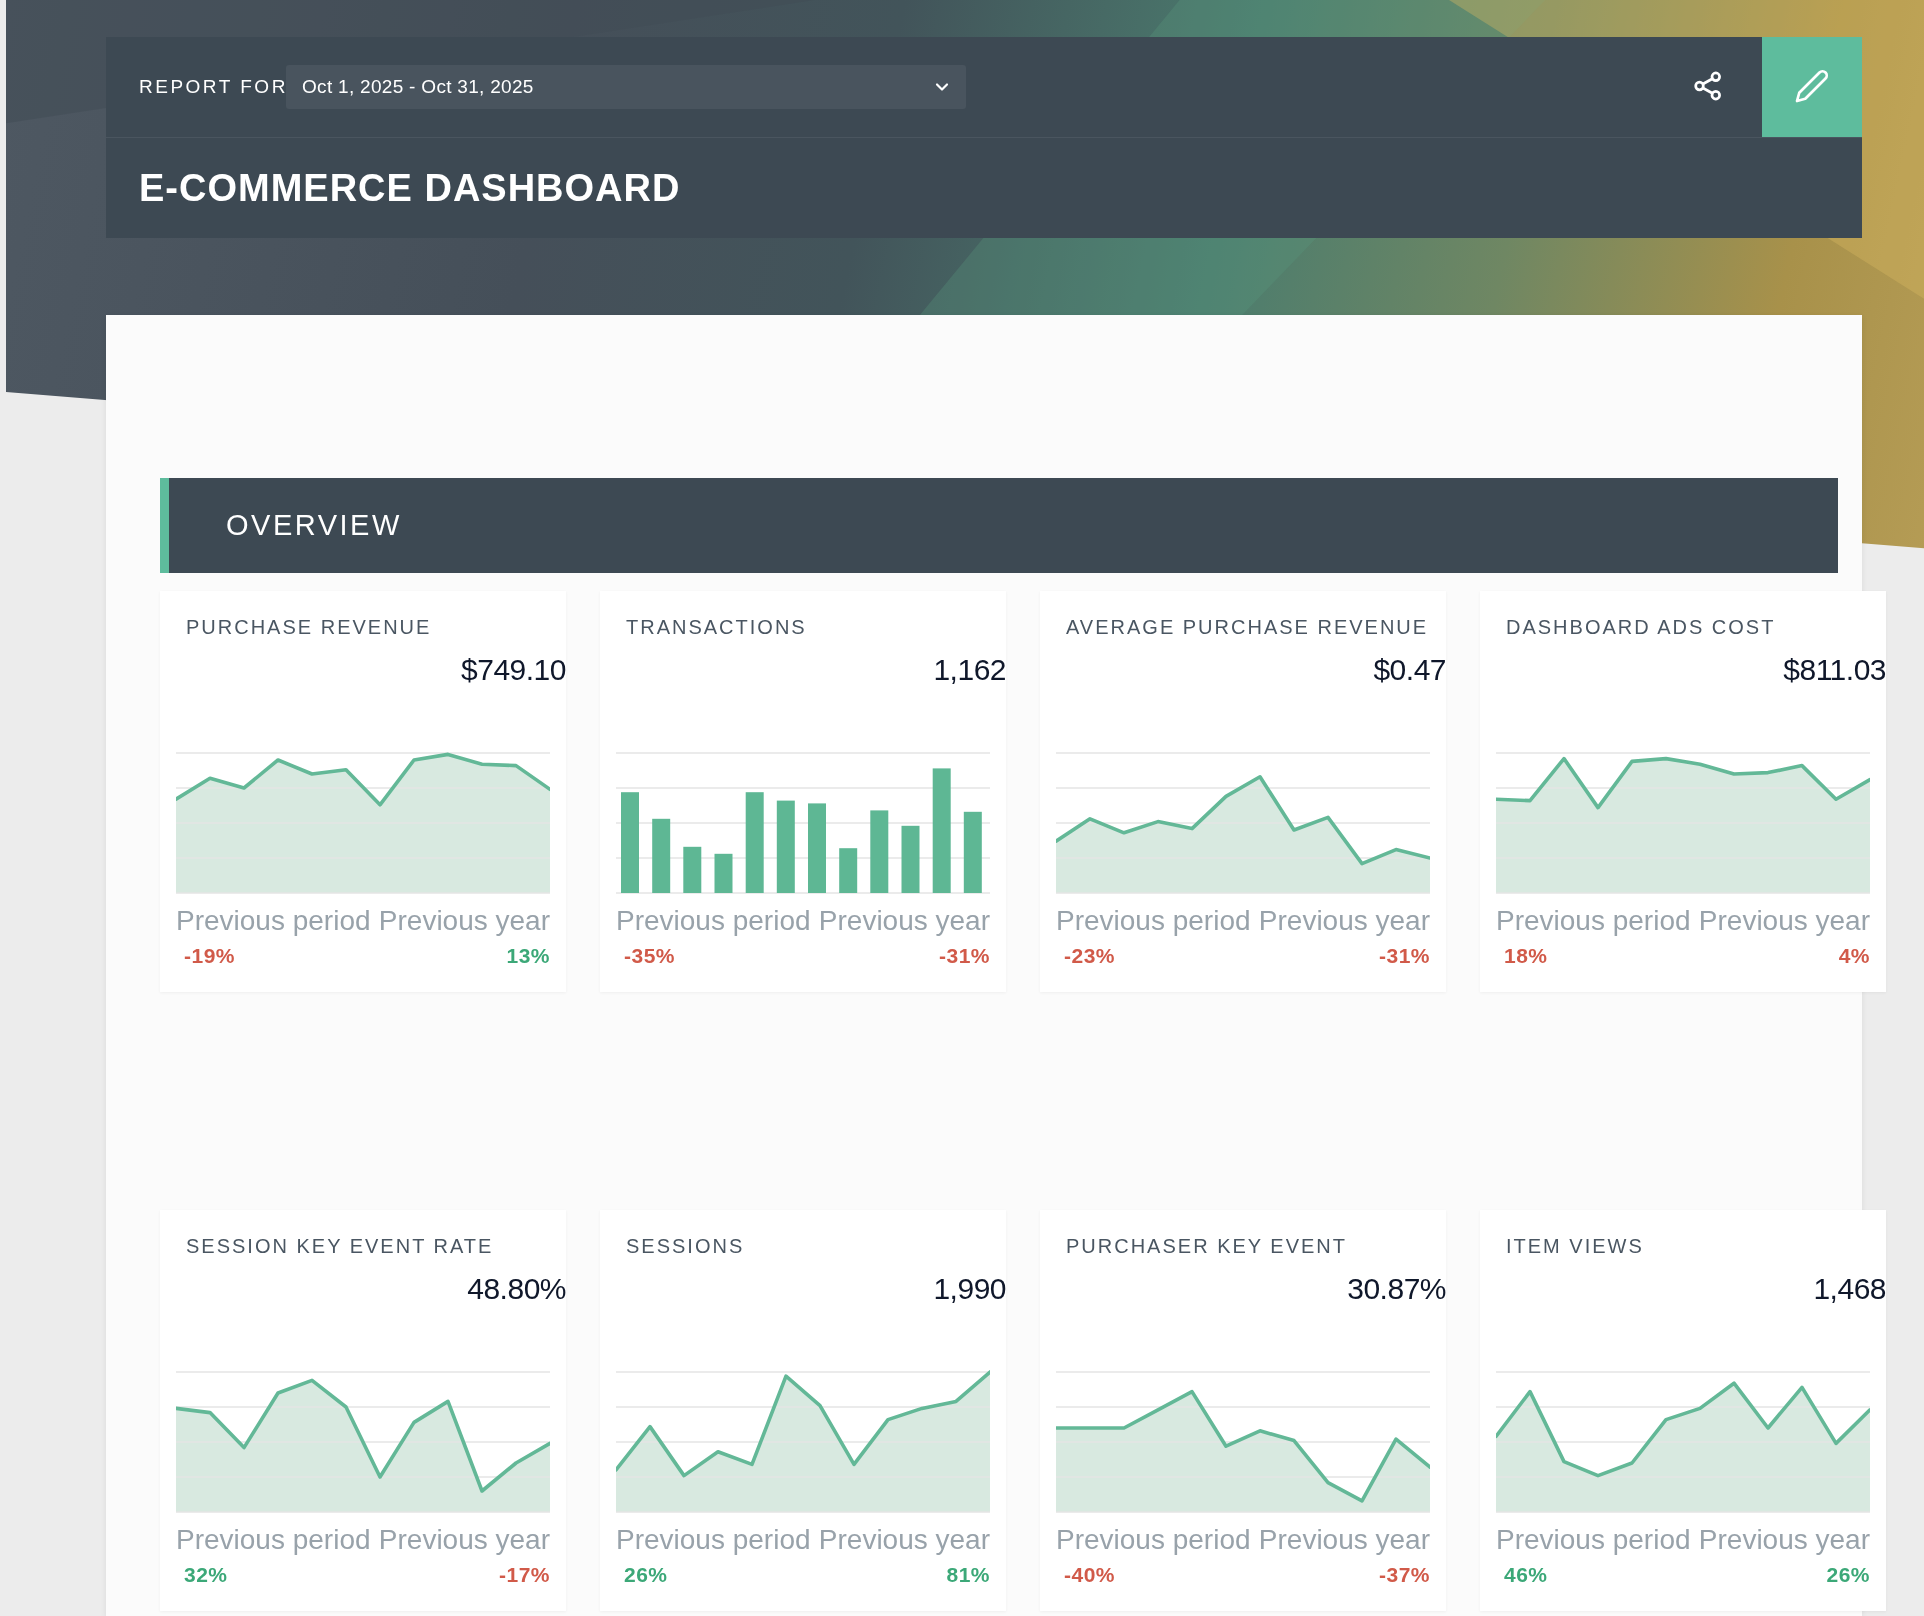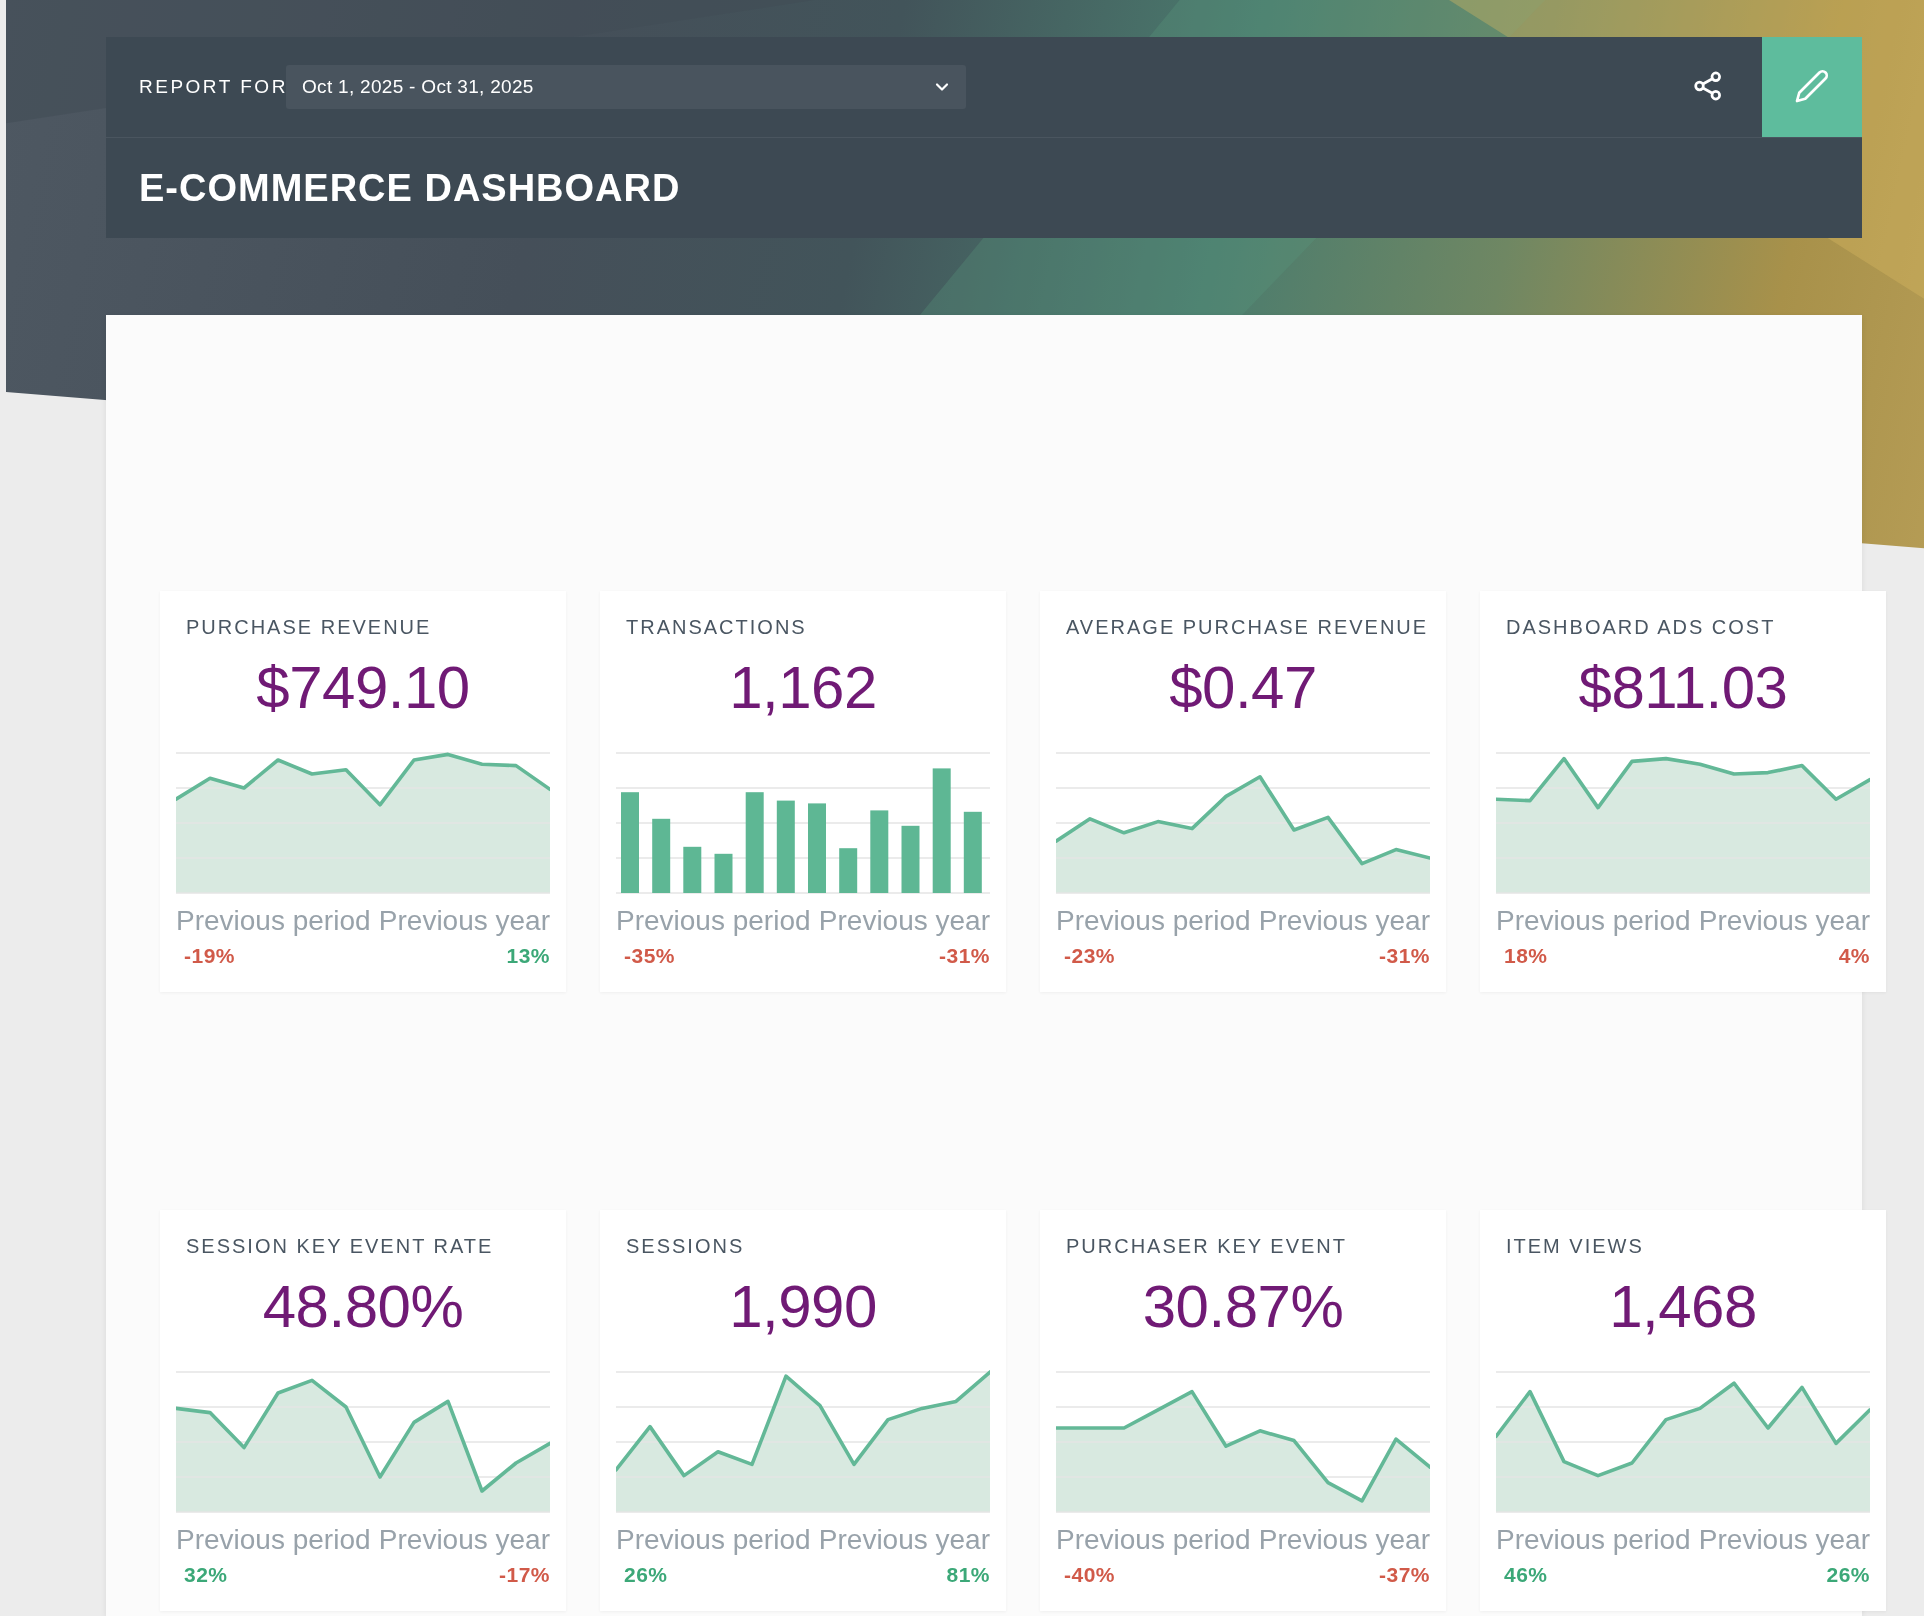--- a/index.html
+++ b/index.html
@@ -38,22 +38,22 @@
   .section-head{position:absolute;left:54px;width:1678px;height:95px;background:#3d4953;}
   .section-head::before{content:"";position:absolute;left:0;top:0;bottom:0;width:9px;background:#5ebc9d;}
   .section-title{position:absolute;left:66px;top:0;bottom:0;display:flex;align-items:center;
                  color:#fff;font-size:29px;letter-spacing:2.5px;font-weight:400;}
   .sec1{top:163px;} .row1{top:276px;}
   .sec2{top:790px;} .row2{top:895px;}
 
   .cards{position:absolute;left:54px;display:flex;gap:34px;}
   .card{position:relative;width:406px;height:401px;background:#fff;box-shadow:0 1px 3px rgba(0,0,0,.05);}
   .card-title{position:absolute;left:26px;top:25px;font-size:20px;letter-spacing:2px;color:#4a5662;}
-  .card-value{position:absolute;left:0;right:0;top:62px;text-align:center;font-size:60px;
-              letter-spacing:-.5px;color:#701a75;}
+  .card-value{position:absolute;left:0;right:0;top:62px;text-align:right;font-size:30px;
+              letter-spacing:-.5px;color:#0f172a;}
   .card-chart{position:absolute;left:16px;top:158px;width:374px;height:145px;}
   .card-foot{position:absolute;left:16px;right:16px;top:314px;}
   .foot-labels,.foot-values{display:flex;justify-content:space-between;}
   .foot-labels span{color:#98a2aa;font-size:28px;}
   .foot-values{margin-top:7px;font-size:21px;font-weight:bold;letter-spacing:.5px;}
   .foot-values span:first-child{padding-left:8px;}
   .trend-red{color:#d15a49;} .trend-green{color:#3ca878;}
 </style>
 </head>
 <body>
@@ -96,20 +96,23 @@
         </span>
       </button>
     </div>
     <div class="header-row2">
       <span class="page-title">E-COMMERCE DASHBOARD</span>
     </div>
   </div>
 
   <div class="panel">
 
+    <div class="section-head sec1">
+      <span class="section-title">OVERVIEW</span>
+    </div>
 
     <div class="cards row1">
 
       <div class="card">
         <div class="card-title">PURCHASE REVENUE</div>
         <div class="card-value">$749.10</div>
         <div class="card-chart"><svg viewBox="0 -4 374 145" width="374" height="145" preserveAspectRatio="none" xmlns="http://www.w3.org/2000/svg">
               <polygon points="0,140 0.0,46.2 34.0,25.2 68.0,35.0 102.0,7.0 136.0,21.0 170.0,16.8 204.0,51.8 238.0,7.0 272.0,1.4 306.0,11.2 340.0,12.6 374.0,36.4 374,140" fill="#d8e9e0"></polygon>
               <line x1="0" y1="0.0" x2="374" y2="0.0" stroke="#e4e4e4" stroke-width="1.3"></line>
               <line x1="0" y1="35.0" x2="374" y2="35.0" stroke="#e4e4e4" stroke-width="1.3"></line>

